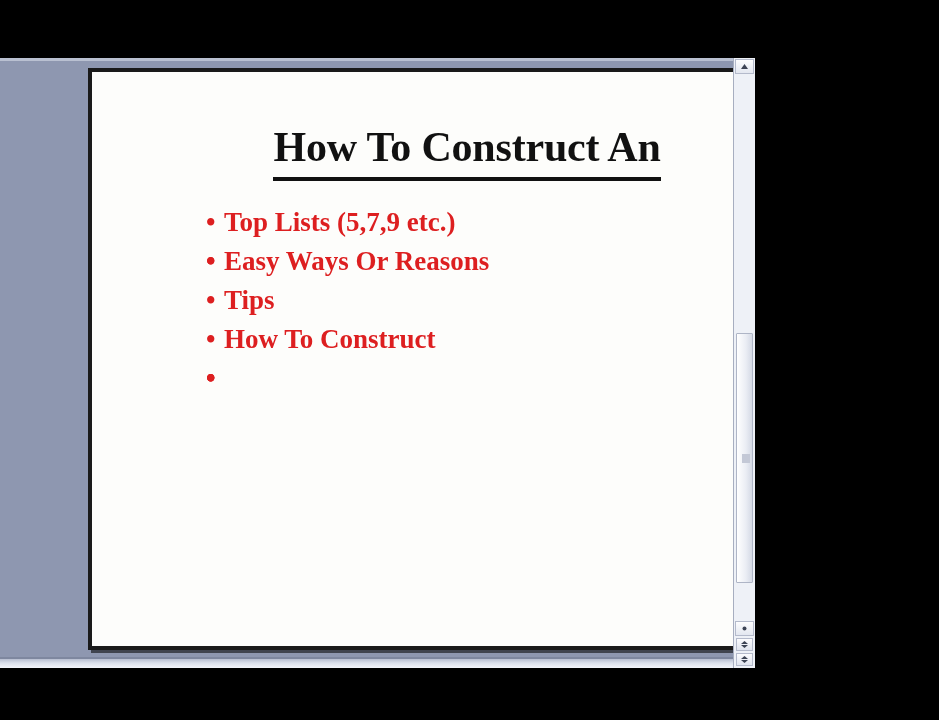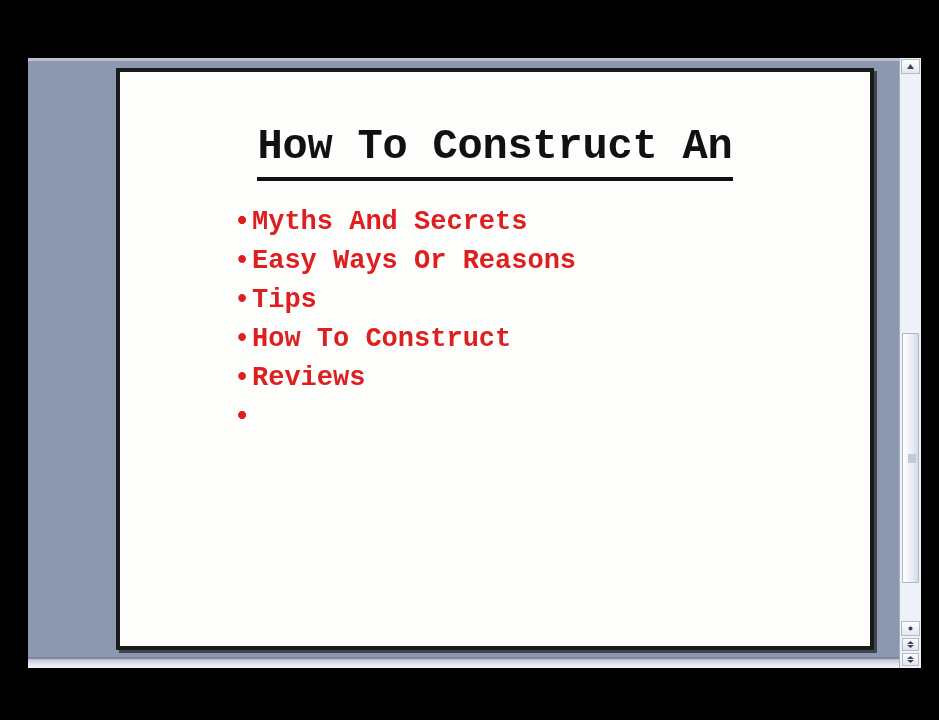--- a/index.html
+++ b/index.html
@@ -3,26 +3,25 @@
 <meta charset="utf-8">
 <style>
   html, body {
     margin: 0;
     padding: 0;
     background: #000000;
   }
 
   #screen {
     position: relative;
-    width: 893px;
+    width: 755px;
     height: 720px;
     background: #000000;
     overflow: hidden;
-    font-family: Liberation Mono, monospace;
-    margin-left: 28px;
+    font-family: Liberation Serif, serif;
   }
 
   
   .letterbox {
     position: absolute;
     left: 0;
     width: 939px;
     background: #000000;
     z-index: 40;
   }
@@ -195,40 +194,39 @@
 
     <div id="slide">
 
       <h1 id="slide-title">
         <span class="tline"><span>How To Construct An</span></span>
       </h1>
 
       <ul id="bullet-list">
         <li>
           <span class="dot">•</span>
-        </li>
-        <li>
-          <span class="dot">•</span>
-          <span>Myths And Secrets</span>
+          <span>Top Lists (5,7,9 etc.)</span>
+        </li>
+        <li>
+          <span class="dot">•</span>
         </li>
         <li>
           <span class="dot">•</span>
           <span>Easy Ways Or Reasons</span>
         </li>
         <li>
           <span class="dot">•</span>
           <span>Tips</span>
         </li>
         <li>
           <span class="dot">•</span>
           <span>How To Construct</span>
         </li>
         <li>
           <span class="dot">•</span>
-          <span>Reviews</span>
         </li>
         <li>
           <span class="dot">•</span>
         </li>
         <li>
           <span class="dot">•</span>
         </li>
       </ul>
 
     </div>

